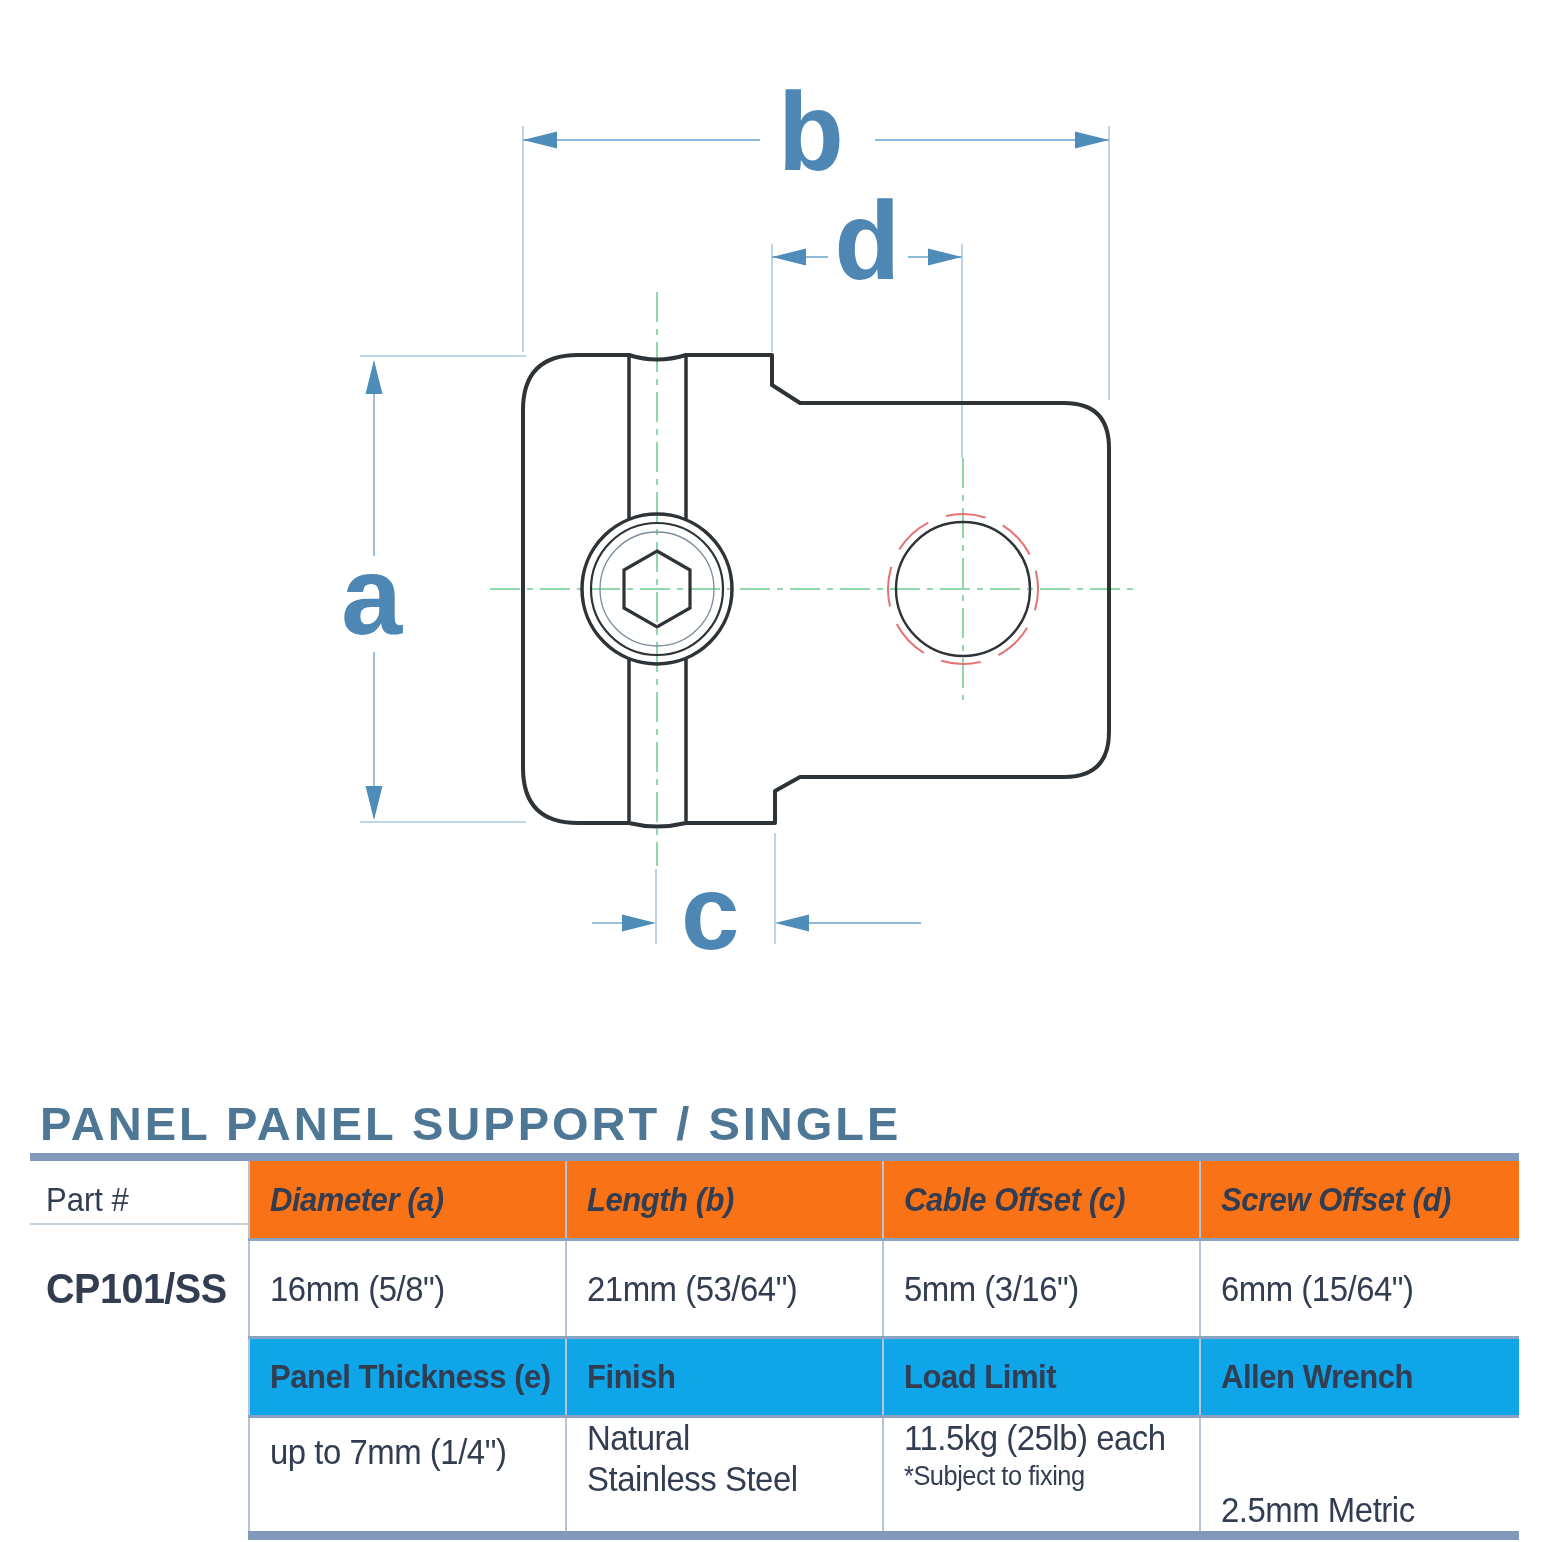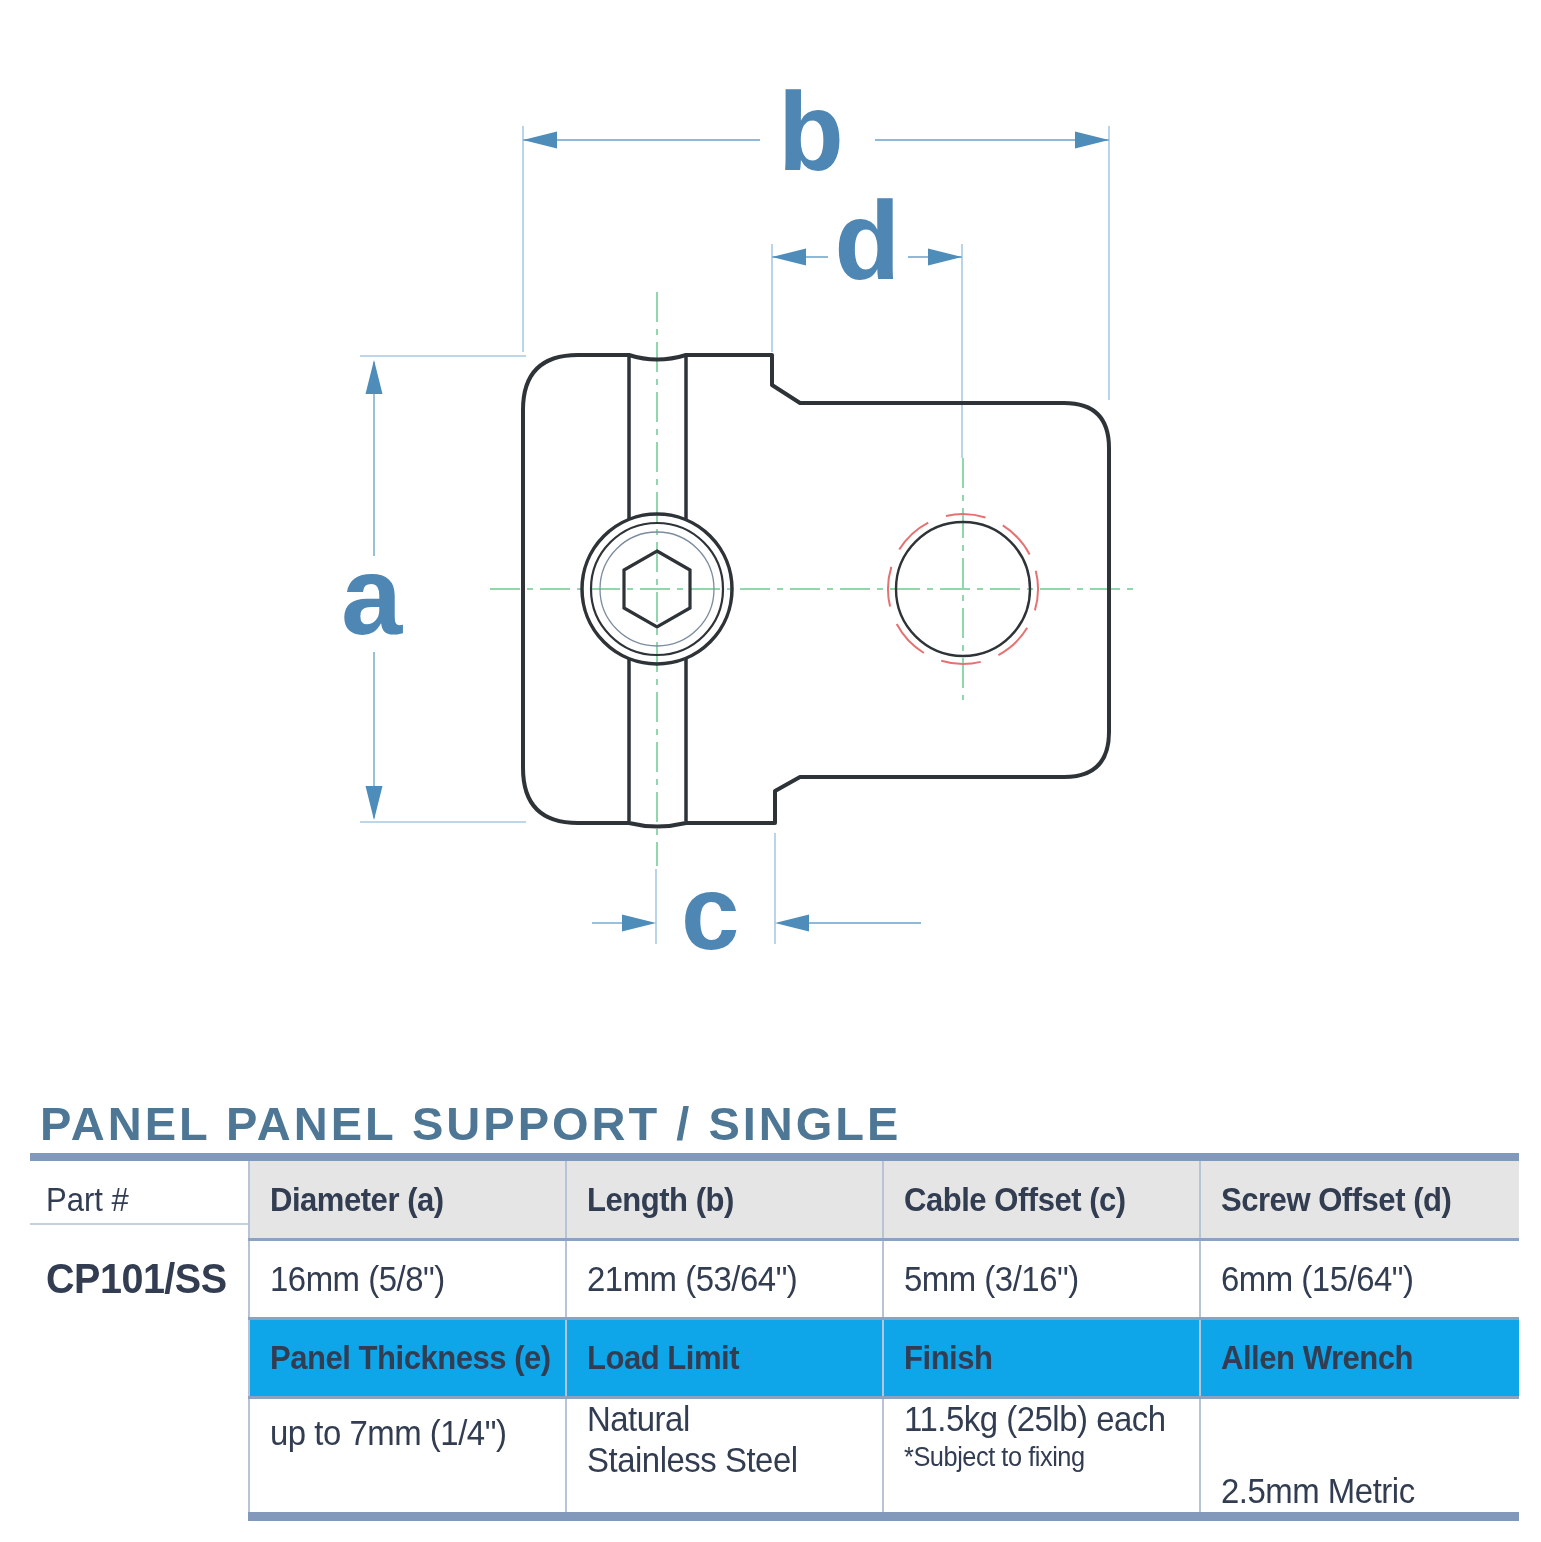--- a/index.html
+++ b/index.html
@@ -7,21 +7,21 @@
          font-family:"Liberation Sans",sans-serif;color:#323d52;}
   #drawing{position:absolute;left:0;top:0;}
   #title{position:absolute;left:40px;top:1096px;font-size:47px;font-weight:700;
          letter-spacing:3px;color:#4d7795;white-space:nowrap;}
   #spec-table{position:absolute;left:30px;top:1153px;width:1489px;}
   .trow{display:flex;width:100%;}
   .c1{width:218px;flex:0 0 218px;display:flex;align-items:center;padding-left:16px;box-sizing:border-box;}
   .cc{width:317px;flex:0 0 317px;padding-left:20px;box-sizing:border-box;display:flex;
       flex-direction:column;justify-content:center;border-left:2px solid #b6c4d5;}
   .cl{width:320px;flex:0 0 320px;}
-  .hdr .cc{background:#e5e5e5;}
+  .hdr .cc{background:#f97316;font-style:italic;}
   .hdr2 .cc{background:#0ea5e9;}
   .celltext{display:inline-block;transform:scaleX(.94);transform-origin:0 50%;white-space:nowrap;}
   .wrap .celltext{white-space:normal;line-height:1.16;}
   .h1t{font-size:33px;font-weight:700;letter-spacing:-.5px;}
   .v1t{font-size:35px;letter-spacing:-.5px;}
   .partnum{font-size:42px;font-weight:700;letter-spacing:-.5px;}
   .parthdr{font-size:33px;}
   .note{font-size:27px;letter-spacing:-.5px;margin-top:2px;}
   .sep{height:3px;}
   .sep .fill{background:#8ba2c0;height:100%;}
@@ -140,21 +140,21 @@
     <div class="cc cl">
       <span class="celltext h1t">Screw Offset (d)</span>
     </div>
   </div>
 
   <div class="trow sep">
     <div class="sp1"></div>
         <div class="fill grow"></div>
   </div>
 
-  <div class="trow" style="height:76px">
+  <div class="trow" style="height:95px">
     <div class="c1">
       <span class="celltext partnum">CP101/SS</span>
     </div>
     <div class="cc">
       <span class="celltext v1t">16mm (5/8")</span>
     </div>
     <div class="cc">
       <span class="celltext v1t">21mm (53/64")</span>
     </div>
     <div class="cc">
@@ -169,24 +169,24 @@
     <div class="sp1"></div>
         <div class="fill grow"></div>
   </div>
 
   <div class="trow hdr2" style="height:76px">
     <div class="c1"></div>
     <div class="cc">
       <span class="celltext h1t">Panel Thickness (e)</span>
     </div>
     <div class="cc">
+      <span class="celltext h1t">Finish</span>
+    </div>
+    <div class="cc">
       <span class="celltext h1t">Load Limit</span>
-    </div>
-    <div class="cc">
-      <span class="celltext h1t">Finish</span>
     </div>
     <div class="cc cl">
       <span class="celltext h1t">Allen Wrench</span>
     </div>
   </div>
 
   <div class="trow sep">
     <div class="sp1"></div>
         <div class="fill grow"></div>
   </div>

